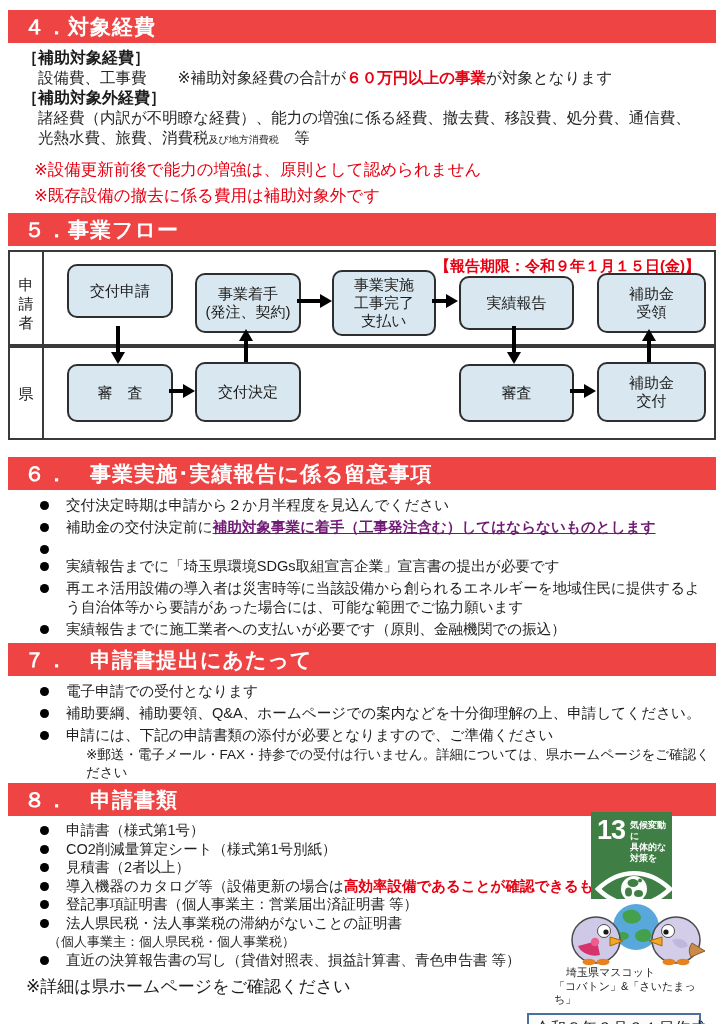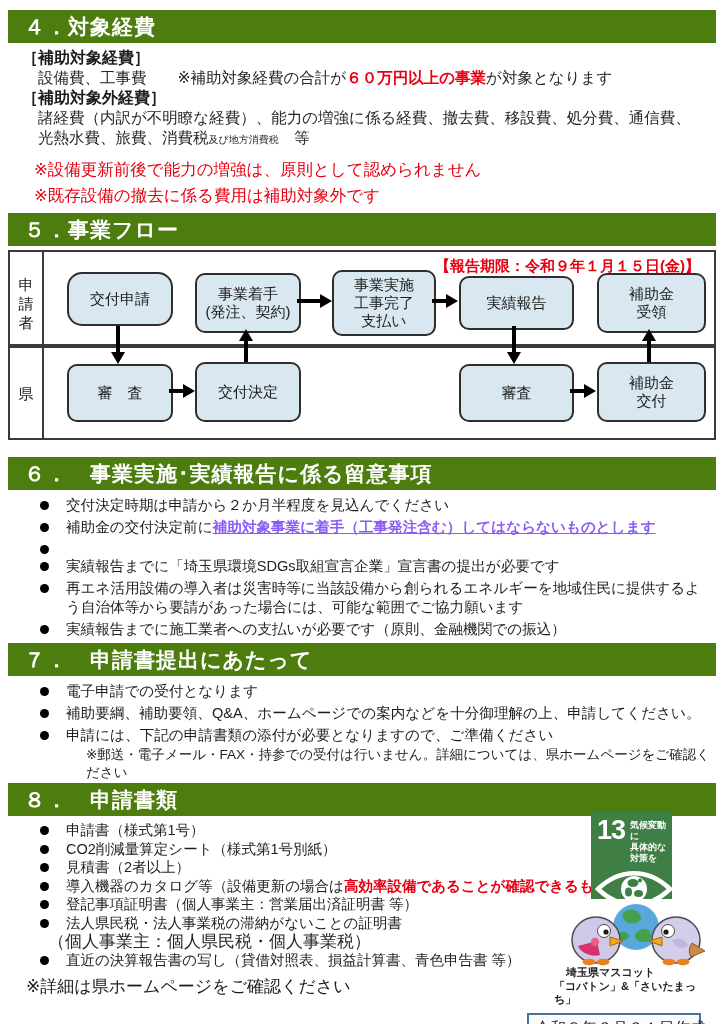--- a/index.html
+++ b/index.html
@@ -3,35 +3,35 @@
 <meta charset="utf-8">
 <style>
   html,body{margin:0;padding:0;}
   body{
     width:724px;height:1024px;overflow:hidden;position:relative;
     background:#ffffff;color:#262626;
     font-family:"Liberation Sans","DejaVu Sans",sans-serif;
   }
   
   .hdr{
-    margin:0 8px;background:#4d7c0f;color:#ffffff;
+    margin:0 8px;background:#ef4444;color:#ffffff;
     font-weight:bold;font-size:21px;line-height:25px;
     padding:4px 0 4px 16px;letter-spacing:1px;
   }
   .hdr4{margin-top:10px;}
   .hdr5{margin-top:7px;}
   .hdr6{margin-top:17px;}
   .hdr7{margin-top:4px;}
   .hdr8{margin-top:1px;}
   
   .s4{margin:5px 8px 0 22px;font-size:15.5px;line-height:20px;}
   .s4 .lbl{font-weight:bold;font-size:16px;color:#1c1c1c;}
   .s4 .ind{padding-left:16px;}
   .rb{color:#e60012;font-weight:bold;}
-  .ru{color:#8b5cf6;font-weight:bold;text-decoration:underline;}
+  .ru{color:#701a75;font-weight:bold;text-decoration:underline;}
   .small-tax{font-size:10px;}
   .red-note{margin:8px 8px 0 34px;font-size:16.5px;font-weight:normal;color:#e60012;line-height:22px;}
   .red-note2{margin-top:4px;}
   
   .flow{
     position:relative;margin:4px 8px 0;height:186px;
     border:2px solid #3a3a3a;background:#fff;
   }
   .lane-col{position:absolute;left:0;top:0;bottom:0;width:32px;border-right:2px solid #3a3a3a;}
   .lane-label{position:absolute;left:0;width:32px;display:flex;align-items:center;justify-content:center;
@@ -50,33 +50,33 @@
   .head-up{border-left:7px solid transparent;border-right:7px solid transparent;border-bottom:12px solid #000;}
   .head-right{border-top:7px solid transparent;border-bottom:7px solid transparent;border-left:12px solid #000;}
   
   .blist{margin:6px 8px 0 40px;}
   .brow{display:flex;align-items:flex-start;margin-bottom:3px;font-size:14.6px;line-height:19px;color:#1e1e1e;}
   .dot{flex:0 0 9px;width:9px;height:9px;border-radius:50%;background:#000;margin:5px 17px 0 0;}
   .btext{max-width:648px;}
   .subnote{margin:1px 0 0 46px;font-size:13.5px;line-height:18px;color:#1e1e1e;}
   .s8 .brow{margin-bottom:1px;font-size:14.5px;line-height:17.5px;white-space:nowrap;}
   .s8 .dot{margin-top:4px;}
-  .cont-line{margin:0 0 1px 8px;font-size:17px;line-height:17.5px;white-space:nowrap;}
+  .cont-line{margin:0 0 1px 8px;font-size:13px;line-height:17.5px;white-space:nowrap;}
   .s8-footer{margin:6px 8px 0 26px;font-size:17px;color:#1a1a1a;}
   
   .right-col{position:absolute;top:812px;left:522px;width:190px;}
   .sdg-card{margin-left:69px;width:81px;height:87px;background:#3f7e44;color:#fff;
     padding:0;box-sizing:border-box;}
   .sdg-top{display:flex;align-items:flex-start;padding:5px 4px 0 6px;}
   .sdg-num{font-size:27px;font-weight:bold;line-height:26px;letter-spacing:-1px;}
   .sdg-goal{margin:3px 0 0 5px;font-size:9px;font-weight:bold;line-height:11px;}
   .sdg-goal span{display:block;}
   .sdg-eye{display:block;margin:1px auto 0;}
   .mascots{display:block;margin:1px 0 0 44px;}
-  .mascot-caption{margin:0;font-size:11px;font-weight:bold;line-height:13.5px;color:#222;}
+  .mascot-caption{margin:0;font-size:11px;font-weight:normal;line-height:13.5px;color:#222;}
   .cap1{margin-left:44px;}
   .cap2{margin-left:32px;}
   .date-box{
     margin:6px 0 0 5px;width:158px;border:2px solid #4c6f9e;background:#fbfbfb;
     font-size:15.5px;color:#222;text-align:center;padding:3px 6px;white-space:nowrap;
   }
 </style>
 </head>
 <body>
 
@@ -99,21 +99,21 @@
   <div class="lane-div"></div>
   <div class="lane-label" style="top:0;height:103px;">
       <span class="stack">申請者</span>
     </div>
   <div class="lane-label" style="top:96px;bottom:0;">
       <span class="stack">県</span>
     </div>
 
   <div class="deadline">【報告期限：令和９年１月１５日(金)】</div>
 
-  <div class="fbox" style="left:57px;top:20px;width:102px;height:50px;border-radius:15px;">交付申請</div>
+  <div class="fbox" style="left:57px;top:12px;width:102px;height:50px;">交付申請</div>
   <div class="fbox" style="left:185px;top:21px;width:102px;height:56px;">事業着手
 (発注、契約)</div>
   <div class="fbox" style="left:322px;top:18px;width:100px;height:62px;">事業実施
 工事完了
 支払い</div>
   <div class="fbox" style="left:449px;top:24px;width:111px;height:50px;">実績報告</div>
   <div class="fbox" style="left:587px;top:21px;width:105px;height:56px;">補助金
 受領</div>
 
   <div class="fbox" style="left:57px;top:112px;width:102px;height:54px;">審　査</div>

